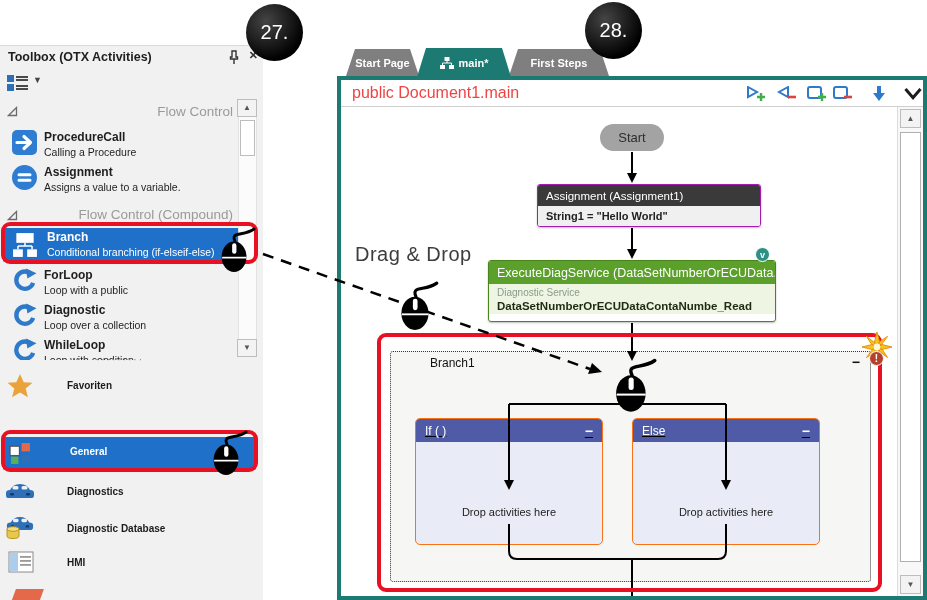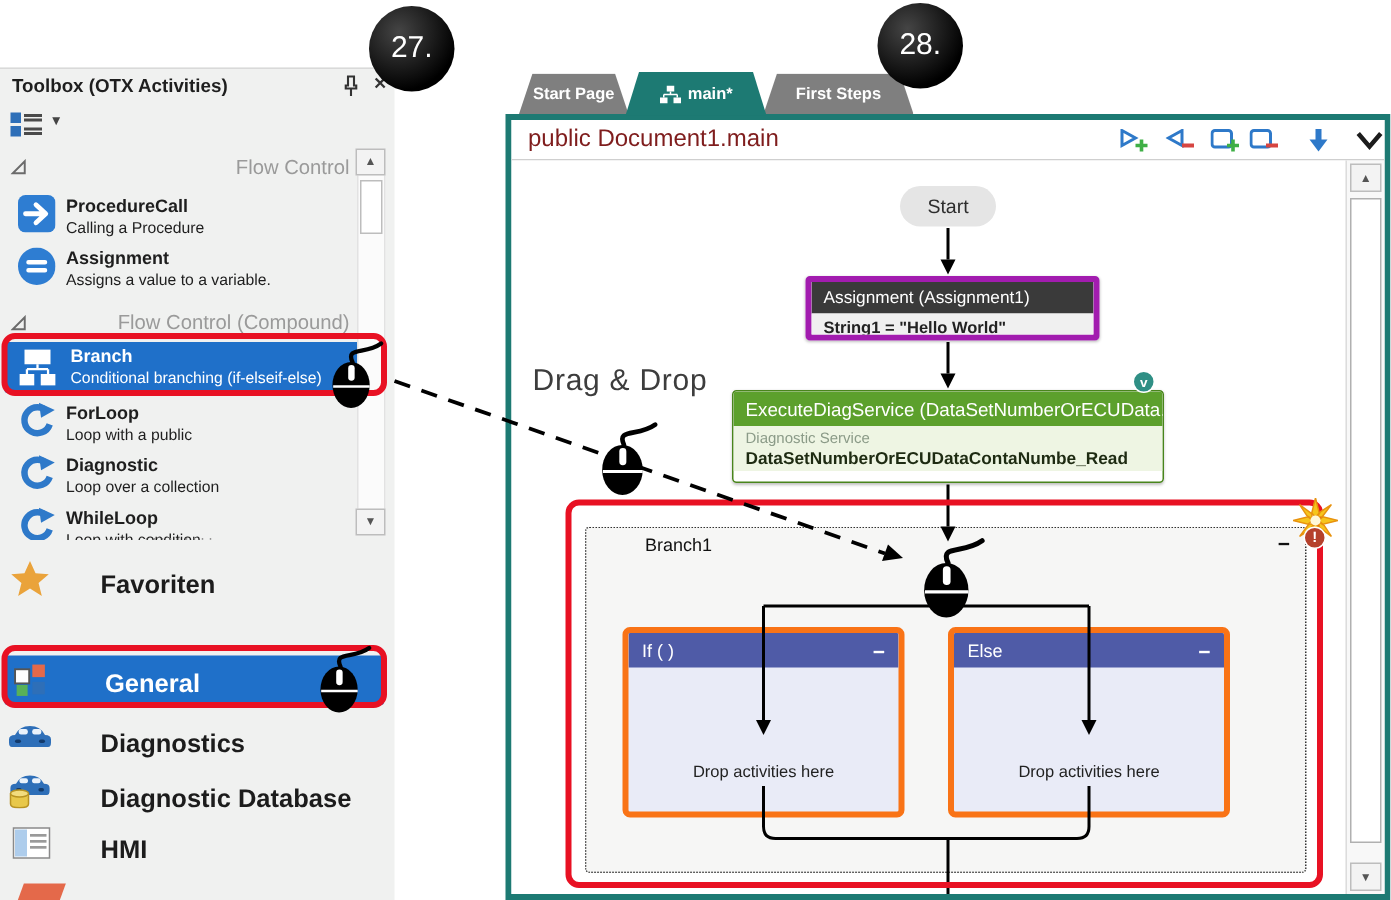--- a/index.html
+++ b/index.html
@@ -22,63 +22,63 @@
   .filter-caret{left:33px;top:29px;font-size:9px;color:#444;}
   .filter-input{left:44px;top:25px;width:214px;height:22px;border:1px solid #ababab;background:#fff;
     font-family:"DejaVu Sans Mono",monospace;font-size:12px;color:#555;padding:2px 5px;}
   .filter-input::placeholder{color:#8a8a8a;}
   .sec-tri{width:11px;height:11px;}
   .sec-label{font-size:13.5px;color:#9a9a9a;}
   .tb-item-name{font-size:12px;font-weight:bold;color:#1e1e1e;line-height:14px;white-space:nowrap;}
   .tb-item-desc{font-size:10.5px;color:#1e1e1e;line-height:13px;white-space:nowrap;}
   .sel-row{background:var(--selection-blue);border-radius:2px;}
   .sel-row .tb-item-name,.sel-row .tb-item-desc{color:#fff;}
-  .cat-label{font-size:17px;font-weight:bold;color:#1c1c1c;white-space:nowrap;padding-left:23px;}
+  .cat-label{font-size:10px;font-weight:bold;color:#1c1c1c;white-space:nowrap;padding-left:23px;}
   .cat-label.sel{color:#fff;}
   .tb-scroll-track{left:238px;top:53px;width:19px;height:258px;background:#fbfbfb;border:1px solid #e2e2e2;}
   .scroll-btn{background:#f3f3f3;border:1px solid #bdbdbd;color:#555;font-size:8px;line-height:15px;text-align:center;}
   .splitter-dots{left:0;top:310px;width:240px;text-align:center;color:#888;font-size:10px;letter-spacing:2px;line-height:8px;}
 
   
   .red-box{border:4px solid var(--highlight-red);border-radius:9px;z-index:20;pointer-events:none;}
 
   
   .tab{height:27px;display:flex;align-items:center;justify-content:center;gap:5px;
     clip-path:polygon(9px 0,calc(100% - 9px) 0,100% 100%,0 100%);
     color:#fff;font-size:11px;font-weight:bold;}
   .tab-gray{background:var(--tab-gray);}
   .tab-active{background:var(--teal);}
 
   
   #docpanel{left:337px;top:76px;width:590px;height:524px;border:4px solid var(--teal);background:#fff;z-index:1;}
   .doc-header{left:0;top:0;width:582px;height:27px;background:#fff;border-bottom:1px solid #cfcfcf;}
-  .doc-title{left:11px;top:4px;font-size:16px;color:#7f1d1d;}
+  .doc-title{left:11px;top:4px;font-size:16px;color:#ef4444;}
   .hdr-icon{top:6px;width:20px;height:16px;}
   #canvas{left:0;top:27px;width:556px;height:489px;background:#fff;overflow:hidden;}
   .doc-scroll{right:0;top:27px;width:26px;height:489px;background:#f8f8f8;border-left:1px solid #dcdcdc;}
 
   
-  .start-oval{left:259px;top:17px;width:64px;height:27px;background:#e5e5e5;border-radius:14px;
+  .start-oval{left:259px;top:17px;width:64px;height:27px;background:#a3a3a3;border-radius:14px;
     display:flex;align-items:center;justify-content:center;font-size:13px;color:#2d2d2d;z-index:2;}
   .node{border-radius:3px;overflow:hidden;z-index:2;box-shadow:0 1px 2px rgba(0,0,0,.25);}
   .node-hdr{color:#fff;display:flex;align-items:center;padding:0 8px;}
-  .assign-node{left:196px;top:77px;width:196px;height:43px;border:4px solid #a21caf;}
+  .assign-node{left:196px;top:77px;width:224px;height:43px;border:1px solid #a21caf;}
   .assign-hdr{height:21px;background:var(--dark-header);font-size:11.5px;}
   .assign-body{height:20px;background:#f0f0f0;font-size:11px;font-weight:bold;color:#222;display:flex;align-items:center;padding:0 8px;}
   .diag-node{left:147px;top:153px;width:288px;height:62px;border:1px solid #49851c;}
   .diag-hdr{height:23px;background:var(--green-header);font-size:12.5px;white-space:nowrap;}
   .diag-body{background:var(--green-body);padding:2px 8px 0 8px;}
   .diag-kind{font-size:10px;color:#8b9b88;line-height:13px;}
   .diag-service{font-size:11.5px;font-weight:bold;color:#1e2b12;line-height:15px;white-space:nowrap;}
   .v-badge{left:414px;top:140px;width:15px;height:15px;border-radius:50%;background:#2f8f85;border:1.5px solid #fff;
     color:#fff;font-size:9px;font-weight:bold;display:flex;align-items:center;justify-content:center;z-index:4;}
   .branch-frame{left:49px;top:244px;width:481px;height:231px;background:#f6f6f5;border:1px dotted #333;border-radius:3px;z-index:2;}
   .branch-title{left:11px;top:4px;font-size:12px;color:#111;margin-left:28px;}
   .minus-btn{font-size:14px;font-weight:bold;line-height:14px;}
-  .lane{width:188px;height:127px;border:4px solid #f97316;border-radius:5px;background:var(--indigo-body);overflow:hidden;z-index:2;}
+  .lane{width:188px;height:127px;border:1px solid #f97316;border-radius:5px;background:var(--indigo-body);overflow:hidden;z-index:2;text-decoration:underline;}
   .lane-hdr{height:23px;background:var(--indigo-header);color:#fff;font-size:12px;display:flex;align-items:center;padding:0 9px;}
   .lane-hdr .minus-btn{margin-left:auto;color:#fff;}
   .drop-hint{position:absolute;left:0;top:87px;width:100%;text-align:center;font-size:11px;color:#222;}
   .err-badge{left:528px;top:244px;width:15px;height:15px;border-radius:50%;background:#b5412c;border:1.5px solid #fff;
     color:#fff;font-size:10px;font-weight:bold;display:flex;align-items:center;justify-content:center;z-index:7;}
 
   
   .step-badge{width:57px;height:57px;border-radius:50%;background:radial-gradient(circle at 35% 30%,#454545,#000 72%);
     color:#fff;font-size:20px;display:flex;align-items:center;justify-content:center;z-index:30;}
   .dragdrop-label{left:355px;top:243px;font-size:20px;color:#3d3d3d;letter-spacing:.5px;z-index:16;}

